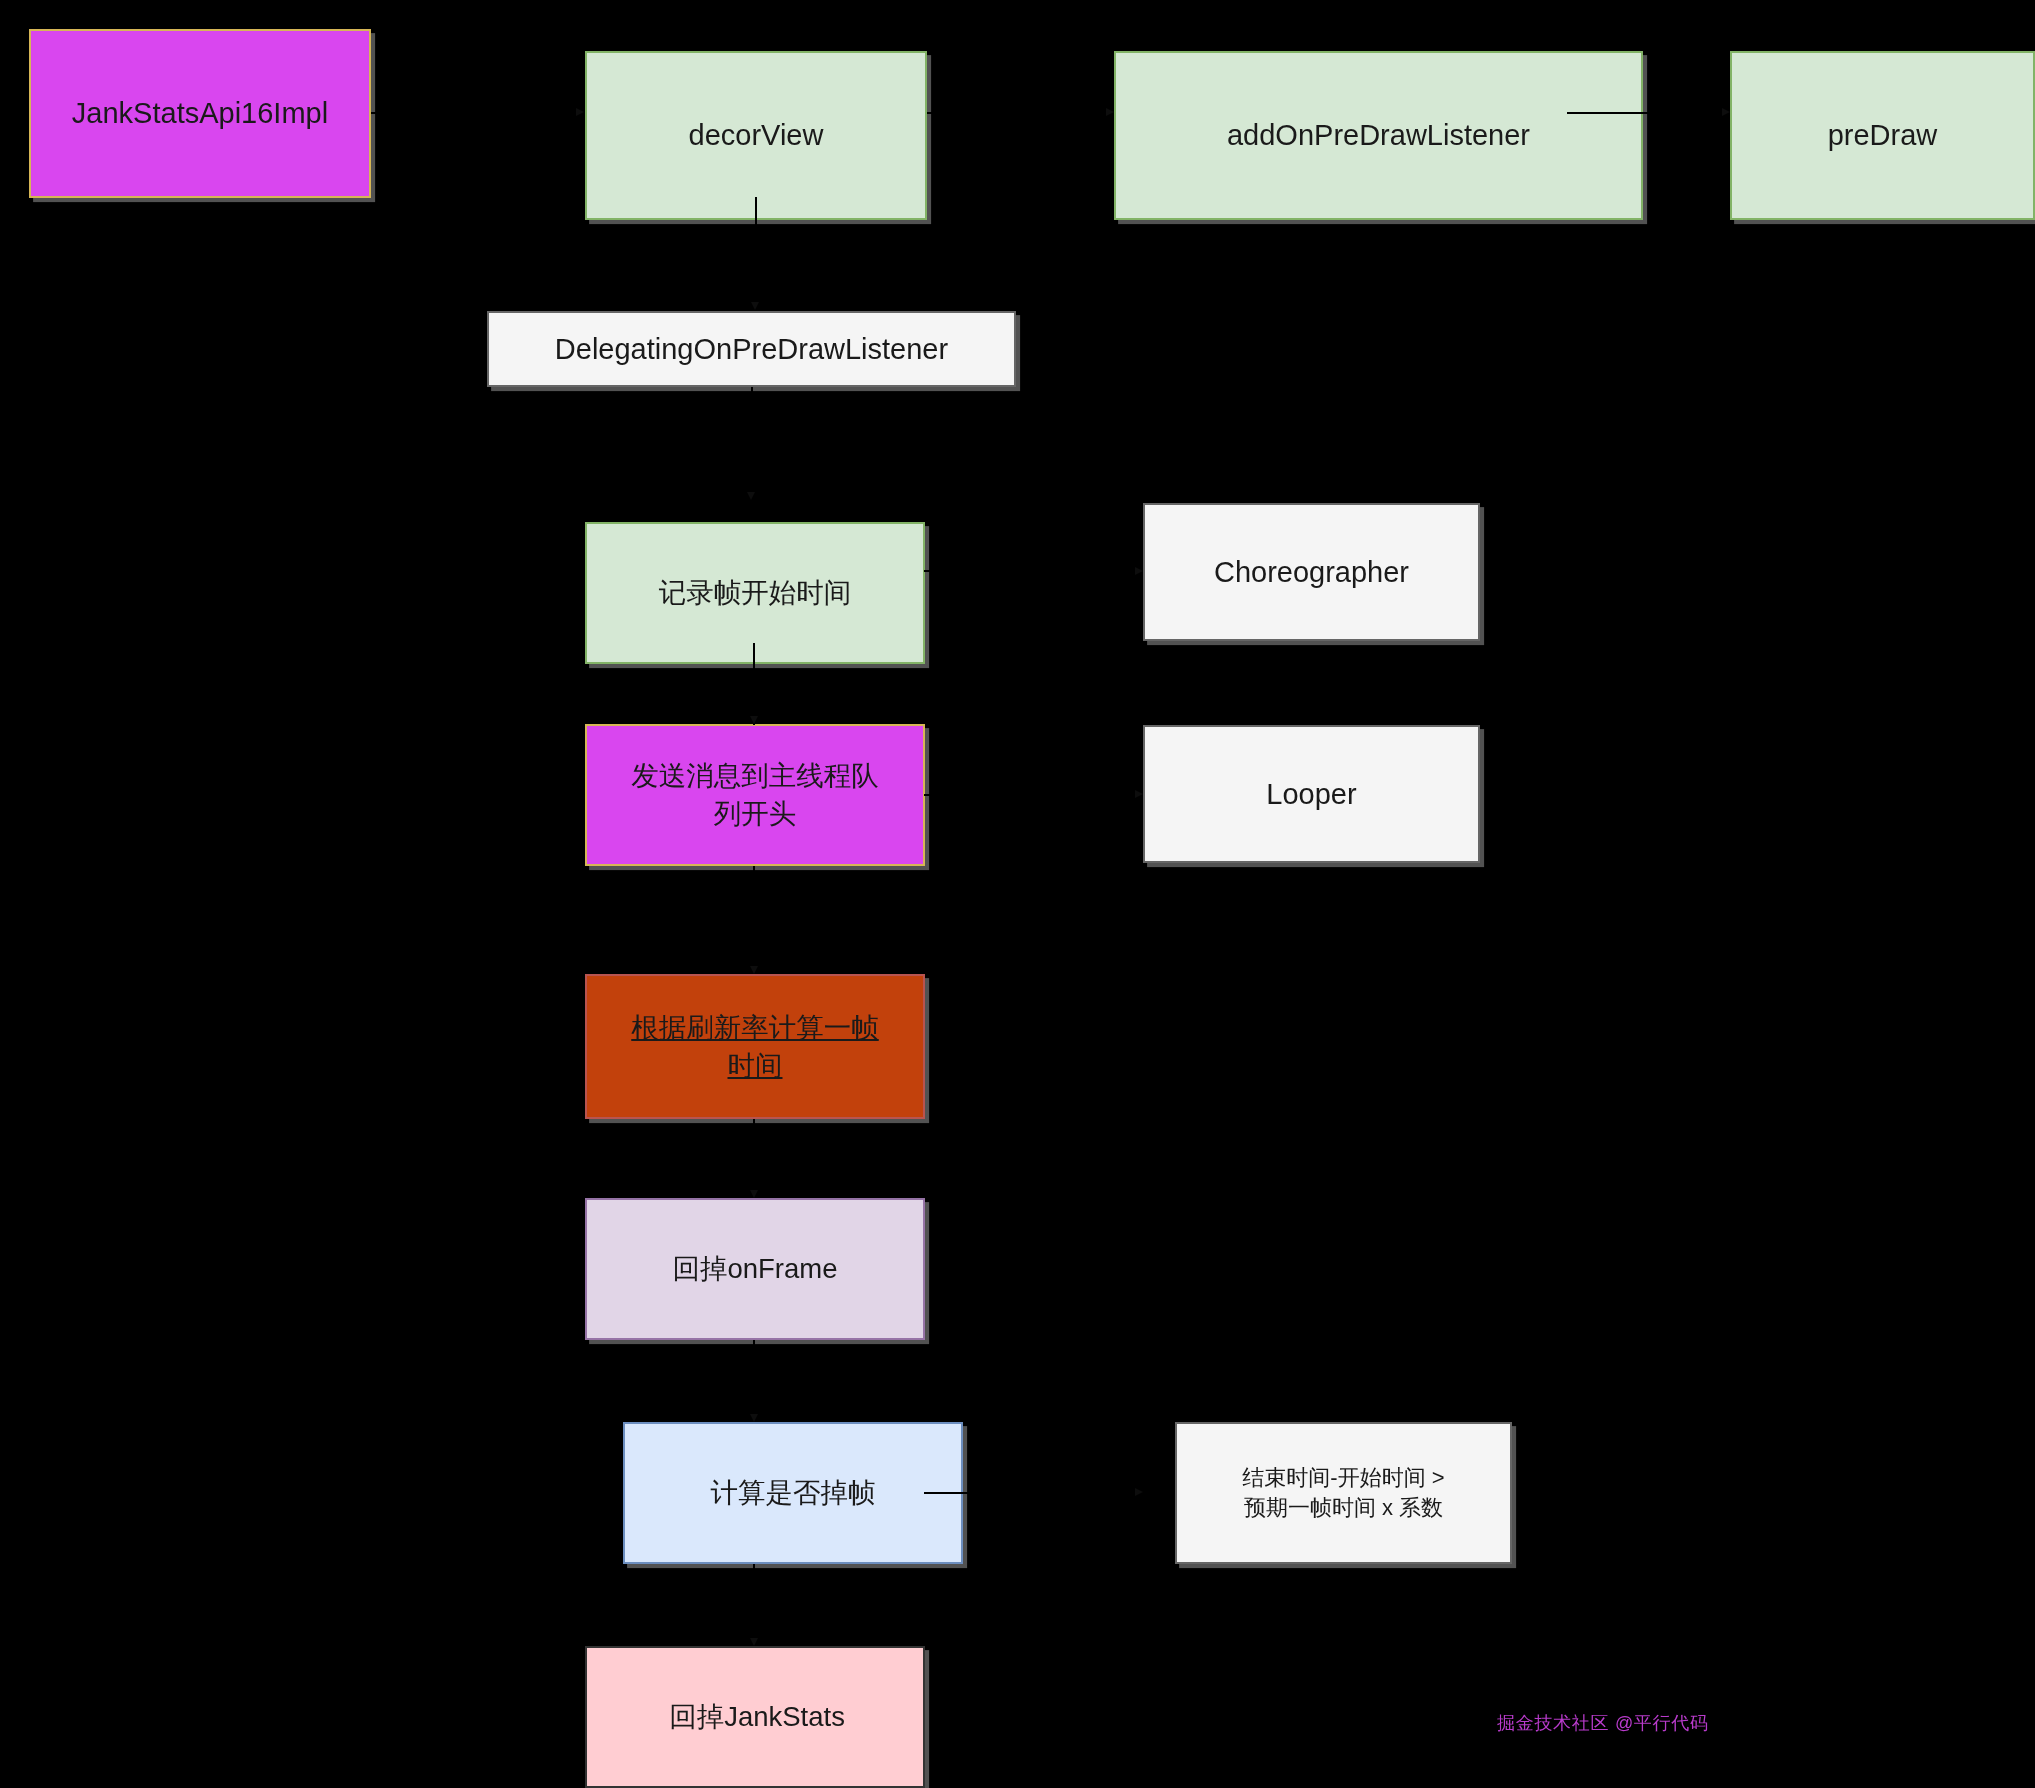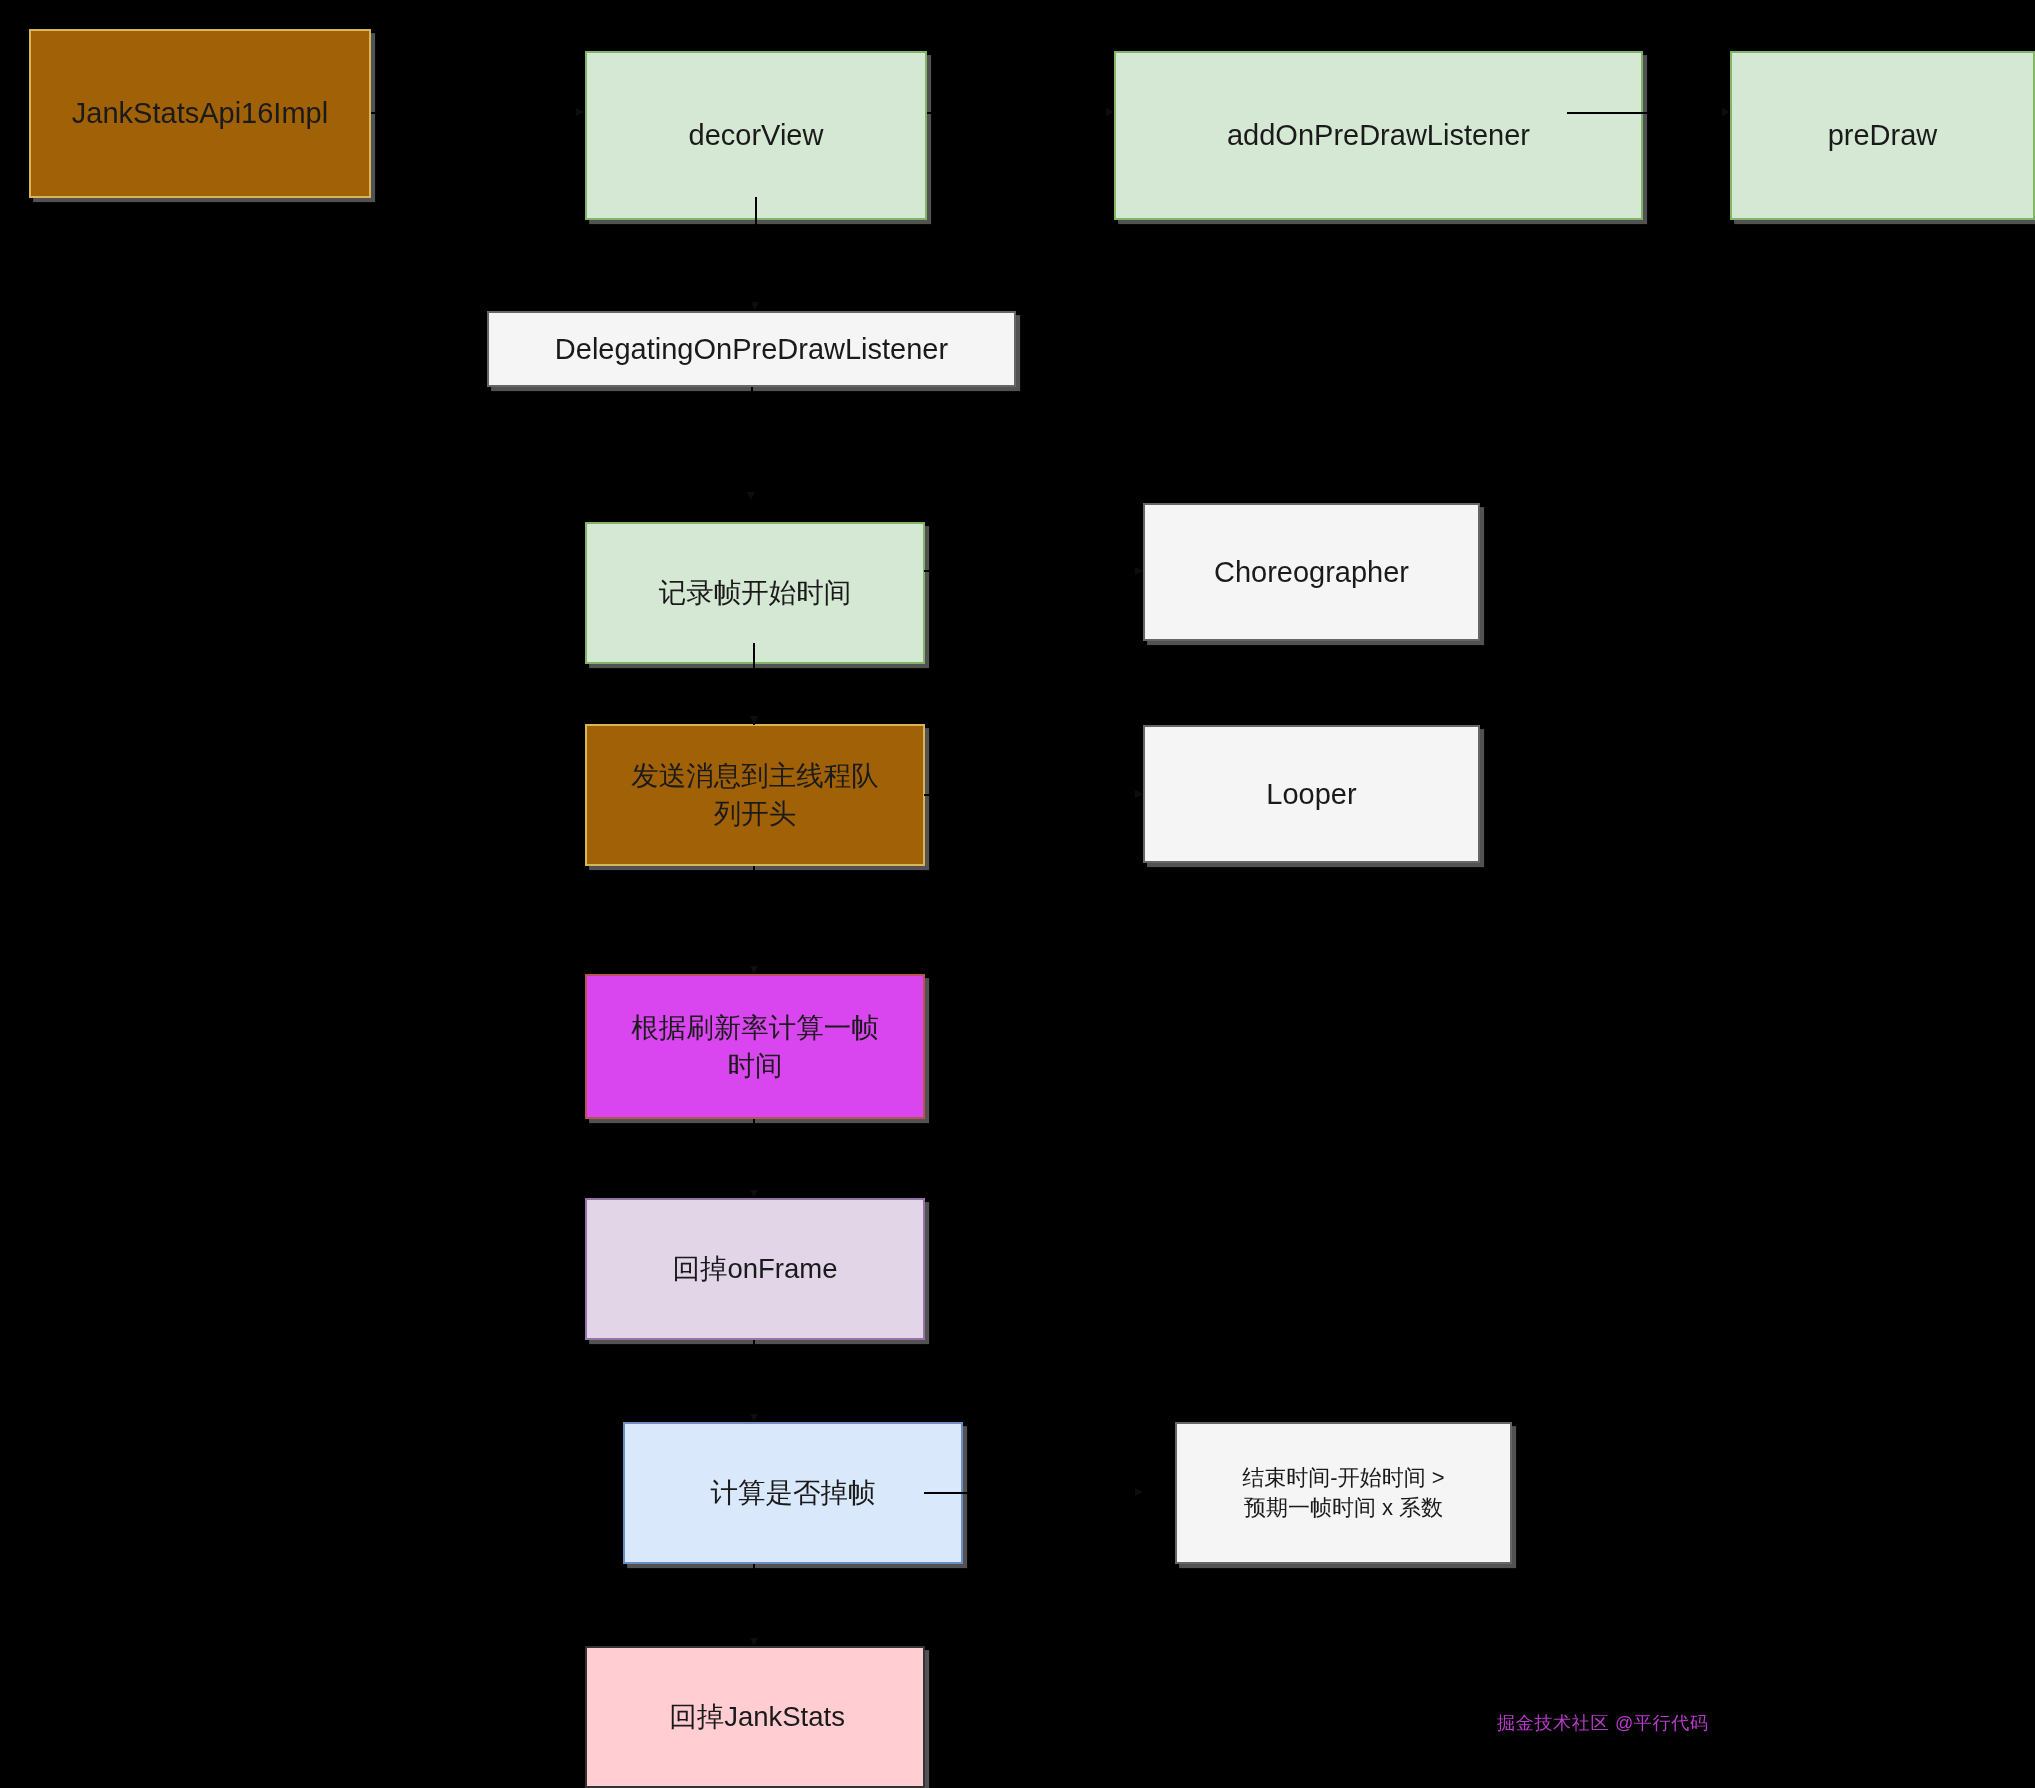--- a/index.html
+++ b/index.html
@@ -29,24 +29,24 @@
     color: #1a1a1a;
     box-shadow: 4.1px 4.1px 0 rgba(150,150,150,0.55);
     padding: 4.1px 6.9px;
     white-space: pre-line;
   }
   .node-label {
     display: block;
     width: 100%;
   }
   
-  .theme-yellow { background: #a16207; border-color: #d6b656; text-align: center; }
+  .theme-yellow { background: #d946ef; border-color: #d6b656; text-align: center; }
   .theme-green  { background: #d5e8d4; border-color: #82b366; margin-top: 22px; }
   .theme-white  { background: #f5f5f5; border-color: #666666; }
-  .theme-red    { background: #d946ef; border-color: #b85450; }
+  .theme-red    { background: #c2410c; border-color: #b85450; text-decoration: underline; }
   .theme-pink   { background: #ffcdd2; border-color: #333333; }
   .theme-purple { background: #e1d5e7; border-color: #9673a6; }
   .theme-blue   { background: #dae8fc; border-color: #6c8ebf; }
 
   .edge {
     position: absolute;
     background: #000000;
   }
   .edge-v { width: 2.1px; }
   .edge-h { height: 2.1px; }

